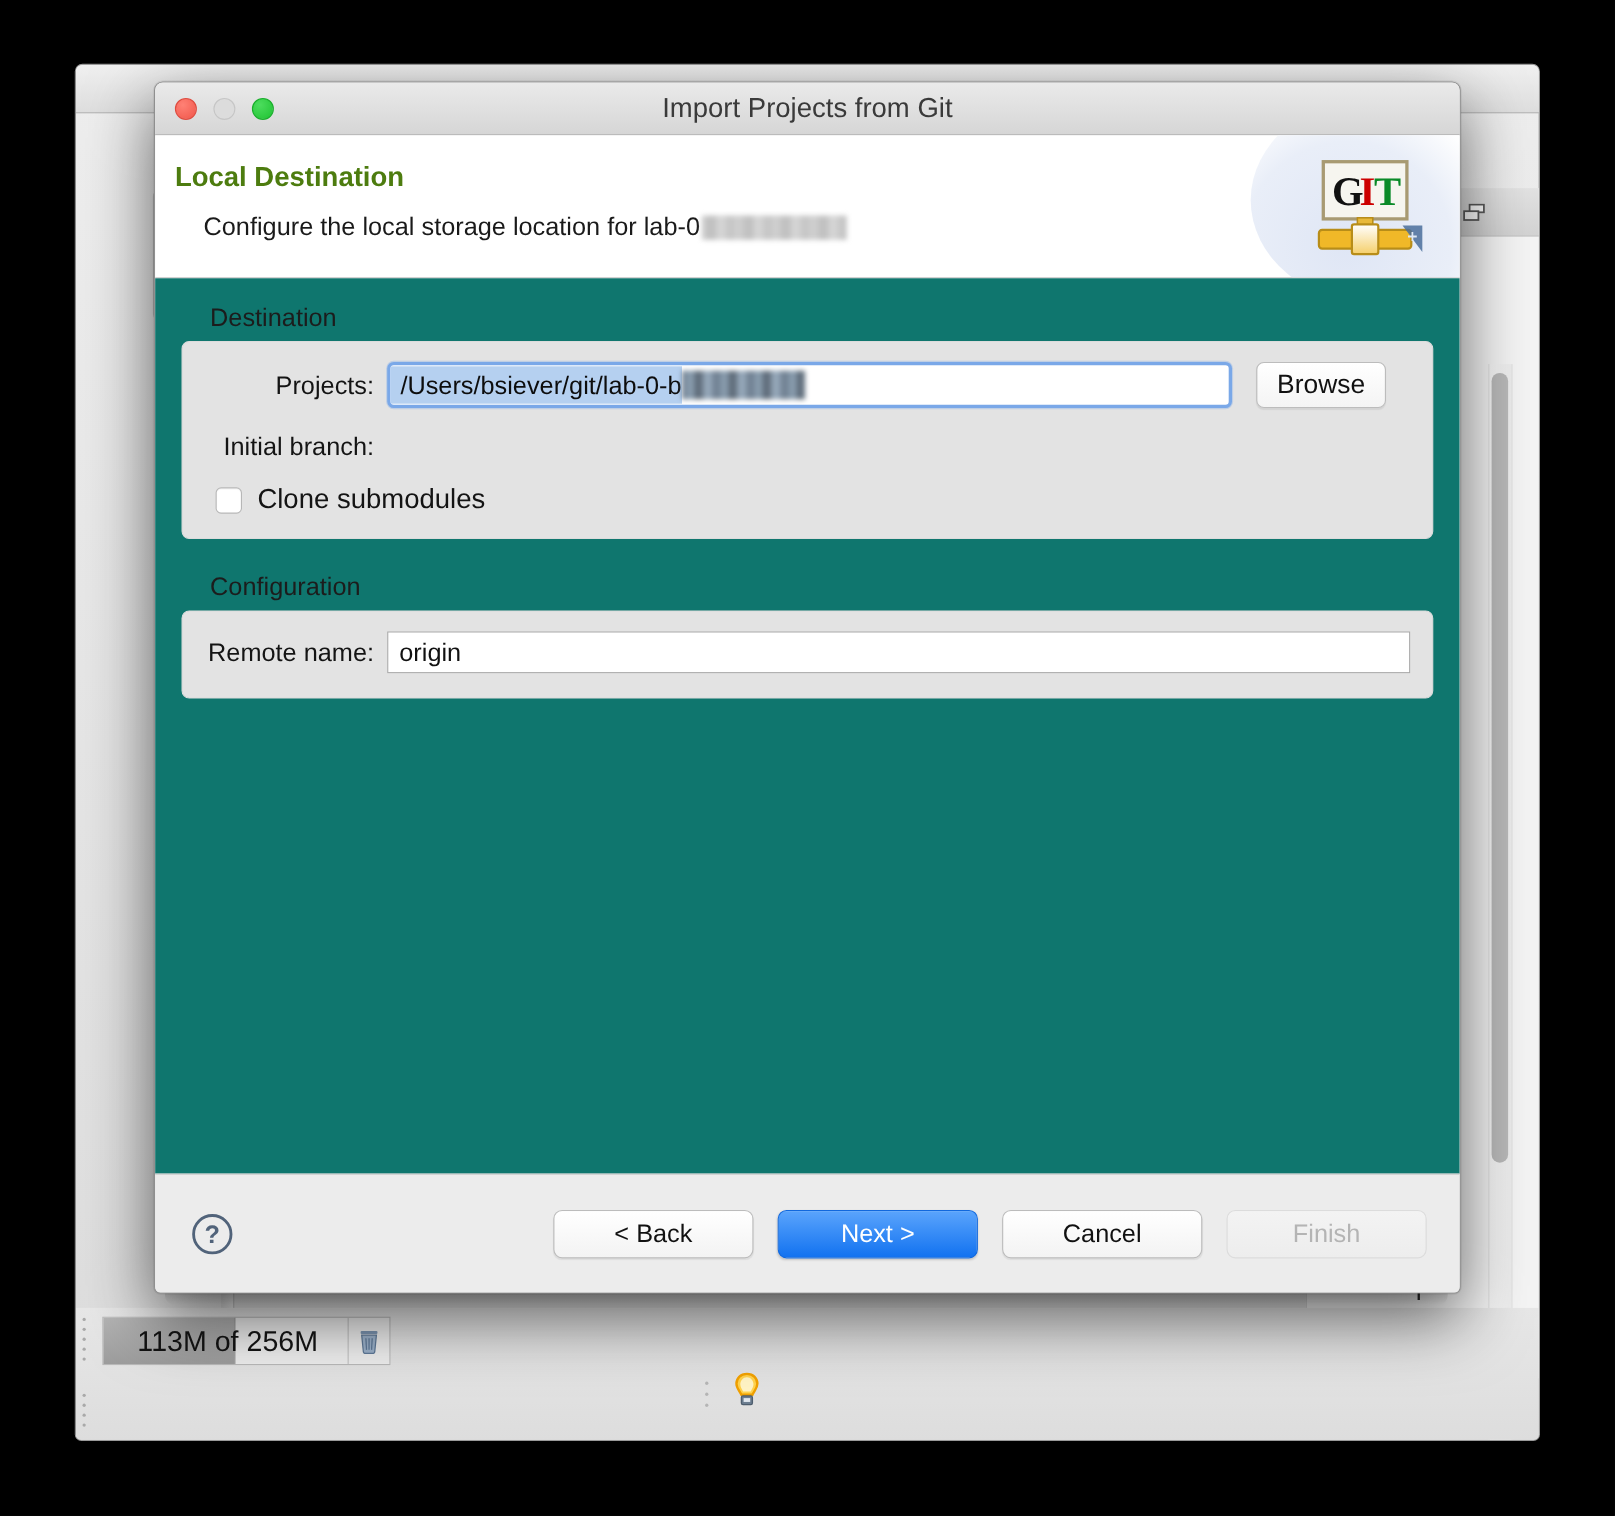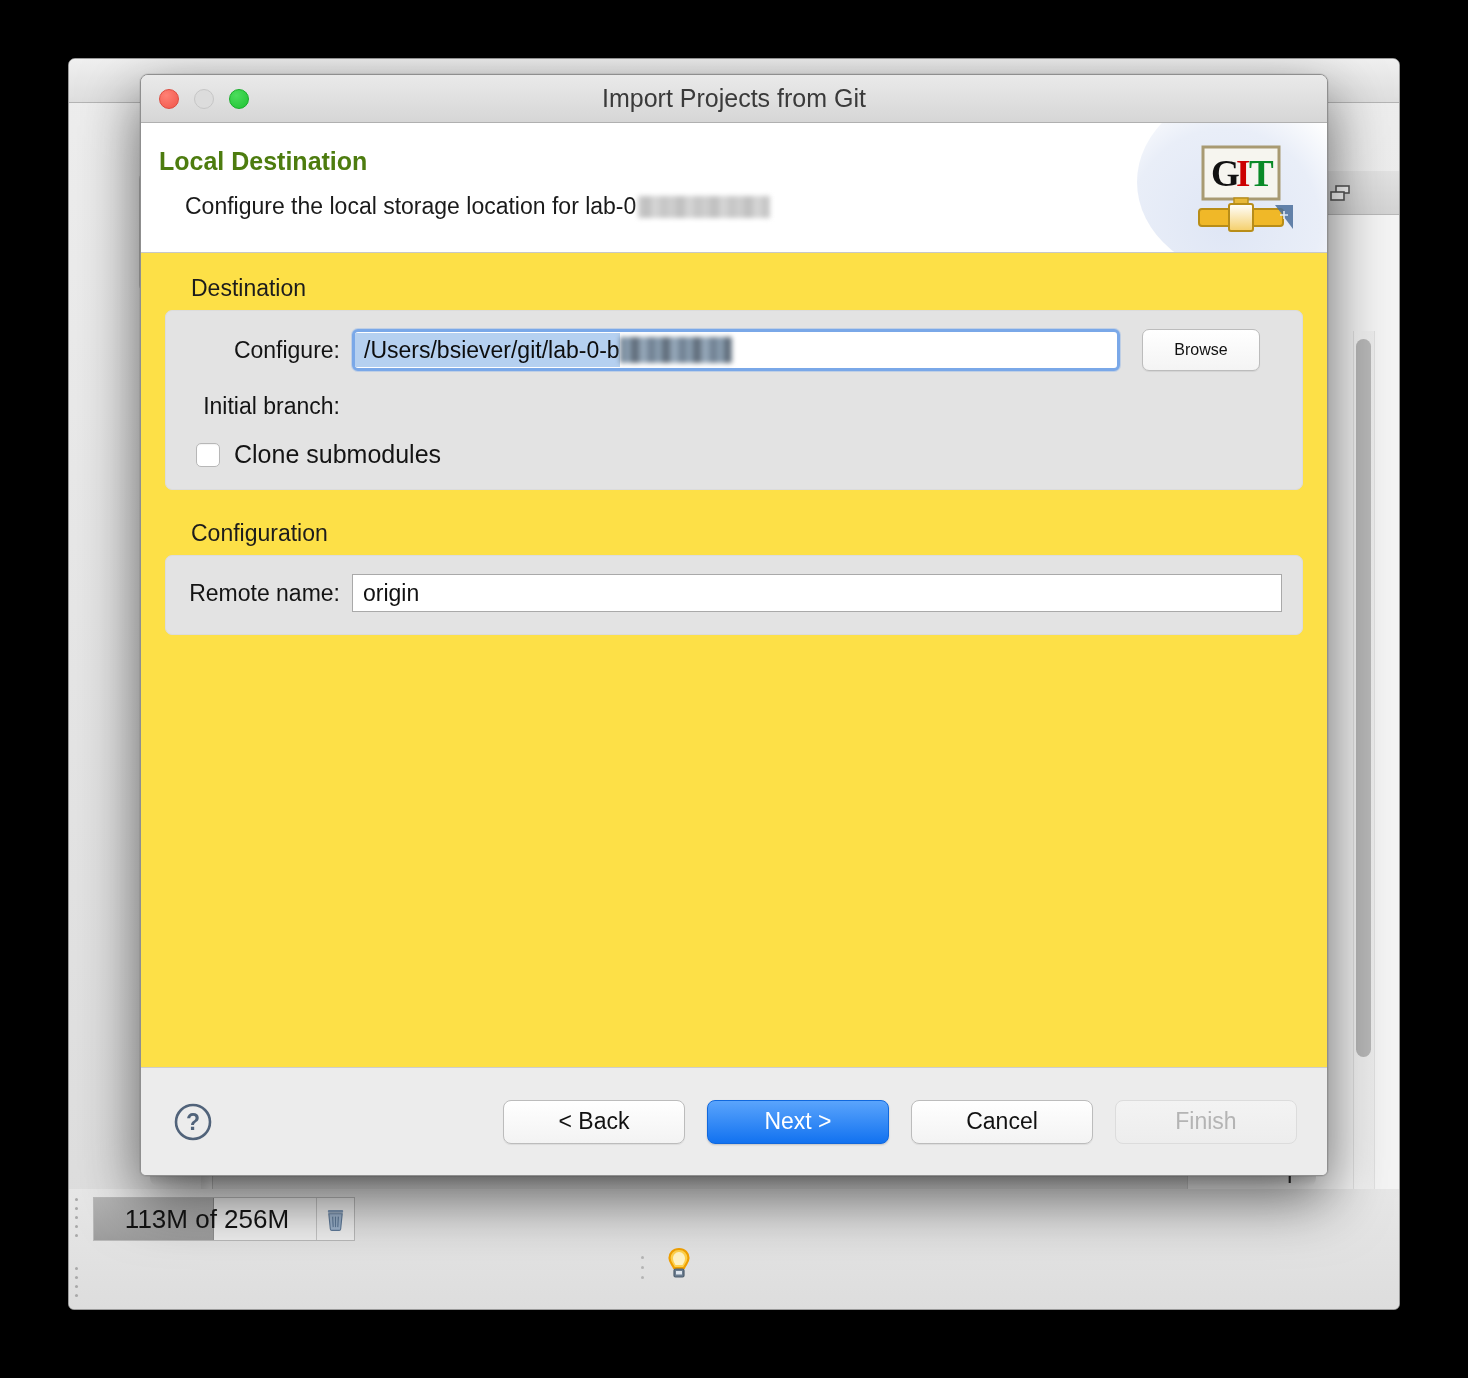--- a/index.html
+++ b/index.html
@@ -177,21 +177,21 @@
   .blur-block {
     display:inline-block; height: 22px; margin-left: 2px;
     background: repeating-linear-gradient(90deg,#cfcfcf 0px,#bdbdbd 9px,#d8d8d8 17px,#c4c4c4 26px,#d2d2d2 34px);
     filter: blur(2.6px);
     vertical-align: middle;
   }
   .git-logo { position:absolute; right: 30px; top: 18px; width: 104px; height: 98px; }
 
   .dlg-body {
     flex: 1 1 auto;
-    background:#fde047;
+    background:#0f766e;
     padding: 22px 24px 0 24px;
     position:relative;
     overflow:hidden;
   }
 
   .group-label {
     font-size: 23px; color:#1c1c1c; margin: 0 0 8px 26px;
     font-family:"Liberation Sans", sans-serif;
   }
   .group-box {
@@ -234,21 +234,21 @@
     background: repeating-linear-gradient(90deg,#6b7b8c 0px,#8fa3b5 8px,#55616e 15px,#9fb2c4 23px,#6d7d8e 31px);
     filter: blur(2.4px);
     vertical-align: middle;
   }
   .browse-btn {
     margin-left: 22px;
     width: 118px; height: 42px;
     background: linear-gradient(180deg,#ffffff 0%, #f4f4f4 100%);
     border: 1px solid #bcbcbc;
     border-radius: 7px;
-    font-size: 16px; color:#111;
+    font-size: 24px; color:#111;
     display:flex; align-items:center; justify-content:center;
     box-shadow: 0 1px 1px rgba(0,0,0,0.07);
     cursor: default;
     font-family:"Liberation Sans", sans-serif;
   }
 
   .combo {
     flex: 1 1 auto; position:relative; height: 40px;
     background:#ffffff; border:1px solid #c2c2c2; border-radius: 6px;
     display:flex; align-items:center;
@@ -460,21 +460,21 @@
         </svg>
       </div>
     </div>
 
     <div class="dlg-body">
 
       <div class="group-label">Destination</div>
       <div class="group-box">
 
         <div class="row">
-          <div class="row-label lbl-dir">Configure:</div>
+          <div class="row-label lbl-dir">Projects:</div>
           <div class="field-focus">
             <span class="txt">/Users/bsiever/git/lab-0-b</span>
               <span class="sel-blur"></span>
           </div>
           <div class="browse-btn">Browse</div>
         </div>
 
         <div class="row">
           <div class="row-label lbl-branch">Initial branch:</div>
         </div>

